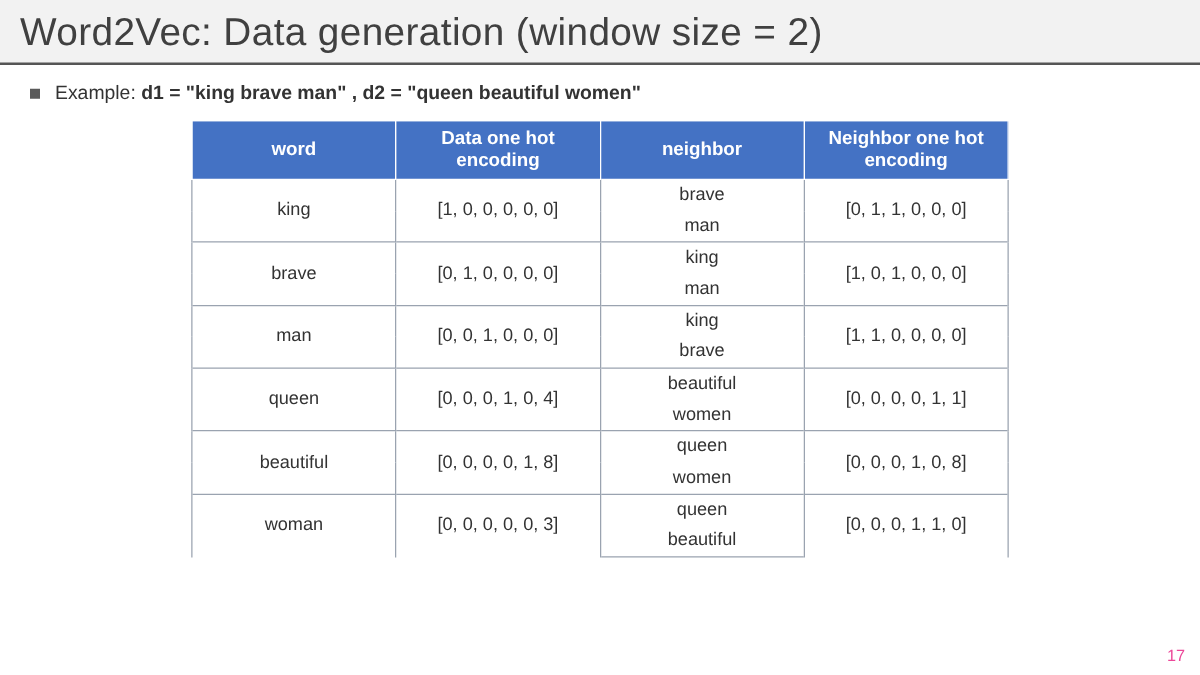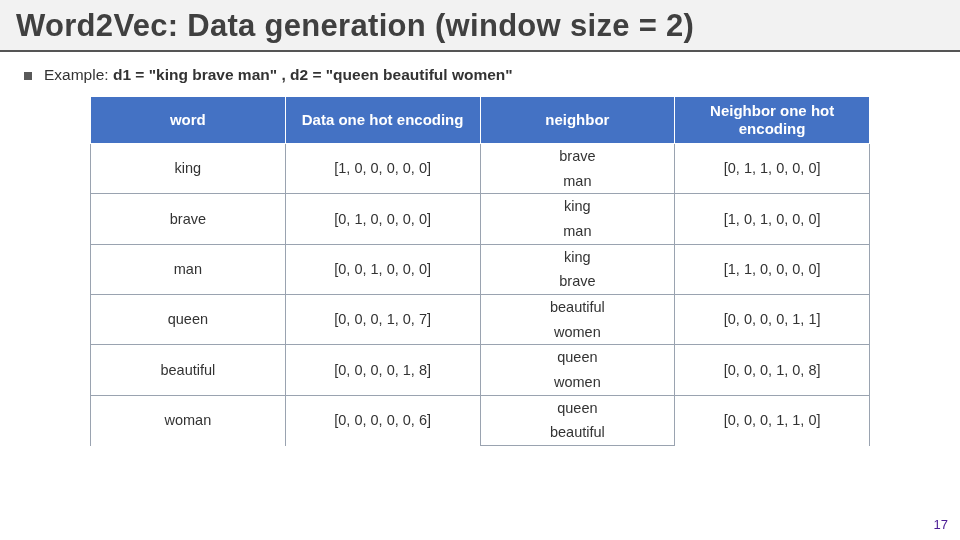--- a/index.html
+++ b/index.html
@@ -11,21 +11,21 @@
     overflow: hidden;
     position: relative;
   }
   .title-bar {
     background: #f2f2f2;
     border-bottom: 2px solid #555;
     padding: 8px 16px 6px 16px;
   }
   .title-bar h1 {
     font-size: 31px;
-    font-weight: 700;
+    font-weight: 400;
     color: #404040;
     letter-spacing: 0.3px;
   }
   .content {
     padding: 14px 24px 0 24px;
   }
   .bullet-line {
     display: flex;
     align-items: baseline;
     gap: 8px;
@@ -38,21 +38,21 @@
     width: 8px; height: 8px;
     background: #595959;
     margin-right: 4px;
     margin-top: 4px;
     flex-shrink: 0;
   }
   .ex-light { font-weight: 400; }
   .ex-bold { font-weight: 700; }
   .tbl-wrap {
     margin: 0 auto;
-    width: 780px;
+    width: 654px;
   }
   table {
     width: 100%;
     border-collapse: collapse;
     table-layout: fixed;
   }
   th {
     background: #4472c4;
     color: #ffffff;
     font-weight: 700;
@@ -72,21 +72,21 @@
     vertical-align: middle;
     line-height: 1.15;
   }
   .group-top td { border-bottom: none; }
   .group-bot td { border-top: none; }
   .slide-num {
     position: absolute;
     right: 12px;
     bottom: 8px;
     font-size: 13px;
-    color: #4c1d95;
+    color: #ec4899;
   }
 </style>
 </head>
 <body>
 
 <div class="title-bar">
   <h1>Word2Vec: Data generation (window size = 2)</h1>
 </div>
 
 <div class="content">
@@ -134,41 +134,41 @@
           <td rowspan="2">[0, 0, 1, 0, 0, 0]</td>
           <td>king</td>
           <td rowspan="2">[1, 1, 0, 0, 0, 0]</td>
         </tr>
         <tr class="group-bot">
           <td>brave</td>
         </tr>
 
         <tr class="group-top">
           <td rowspan="2">queen</td>
-          <td rowspan="2">[0, 0, 0, 1, 0, 7]</td>
+          <td rowspan="2">[0, 0, 0, 1, 0, 4]</td>
           <td>beautiful</td>
           <td rowspan="2">[0, 0, 0, 0, 1, 1]</td>
         </tr>
         <tr class="group-bot">
           <td>women</td>
         </tr>
 
         <tr class="group-top">
           <td rowspan="2">beautiful</td>
           <td rowspan="2">[0, 0, 0, 0, 1, 8]</td>
           <td>queen</td>
           <td rowspan="2">[0, 0, 0, 1, 0, 8]</td>
         </tr>
         <tr class="group-bot">
           <td>women</td>
         </tr>
 
         <tr class="group-top">
           <td rowspan="2">woman</td>
-          <td rowspan="2">[0, 0, 0, 0, 0, 6]</td>
+          <td rowspan="2">[0, 0, 0, 0, 0, 3]</td>
           <td>queen</td>
           <td rowspan="2">[0, 0, 0, 1, 1, 0]</td>
         </tr>
         <tr class="group-bot">
           <td>beautiful</td>
         </tr>
       </tbody>
     </table>
   </div>
 </div>

